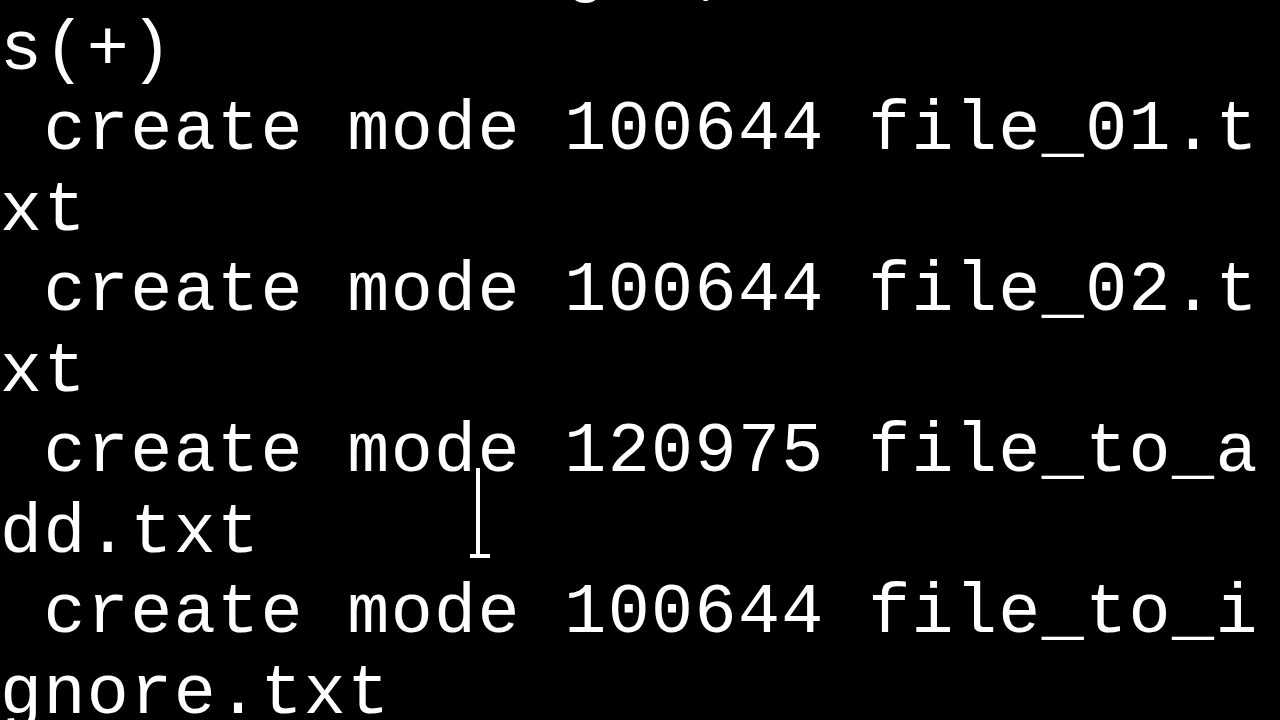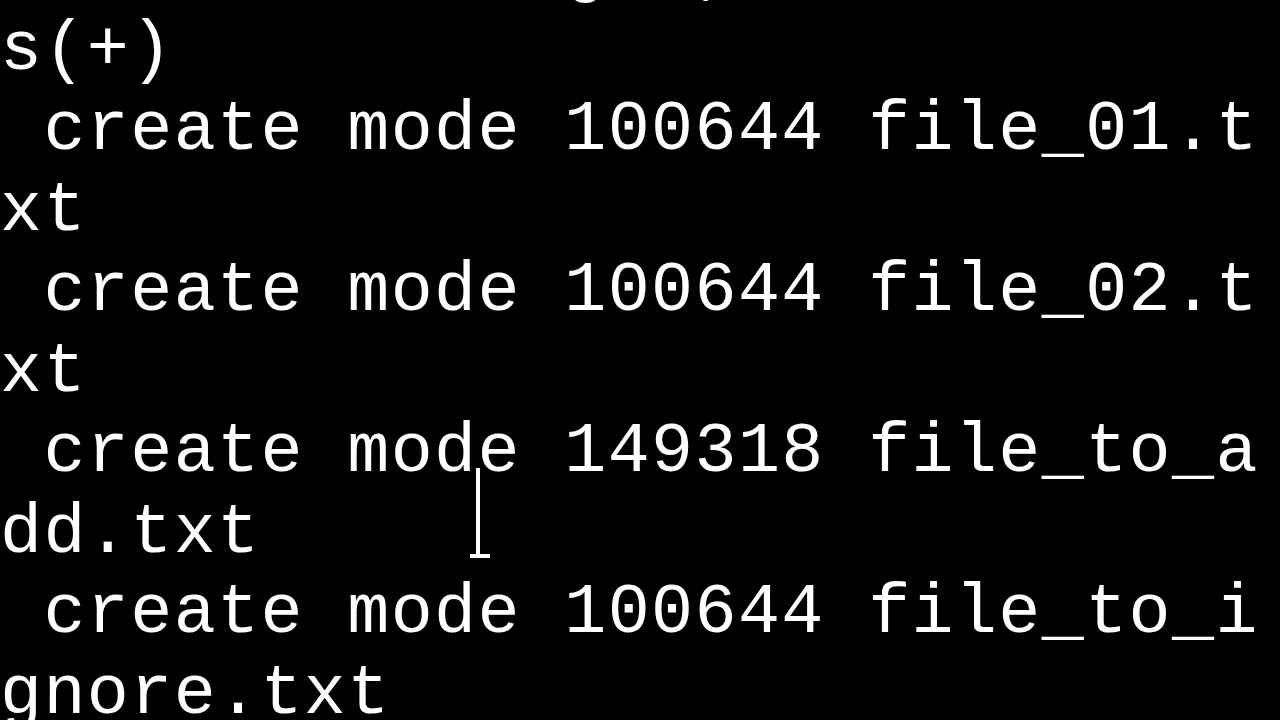--- a/index.html
+++ b/index.html
@@ -44,16 +44,16 @@
       height: 4px;
       background-color: #ffffff;
     }
   </style>
 </head>
 <body>
 
 <div class="terminal-output"><span> 4 files changed, 4 insertions(+)</span>
 <span> create mode 100644 file_01.txt</span>
 <span> create mode 100644 file_02.txt</span>
-<span> create mode 149318 file_to_add.txt</span>
+<span> create mode 120975 file_to_add.txt</span>
 <span> create mode 100644 file_to_ignore.txt</span></div>
 
 <div class="cursor"></div>
 
 </body></html>

